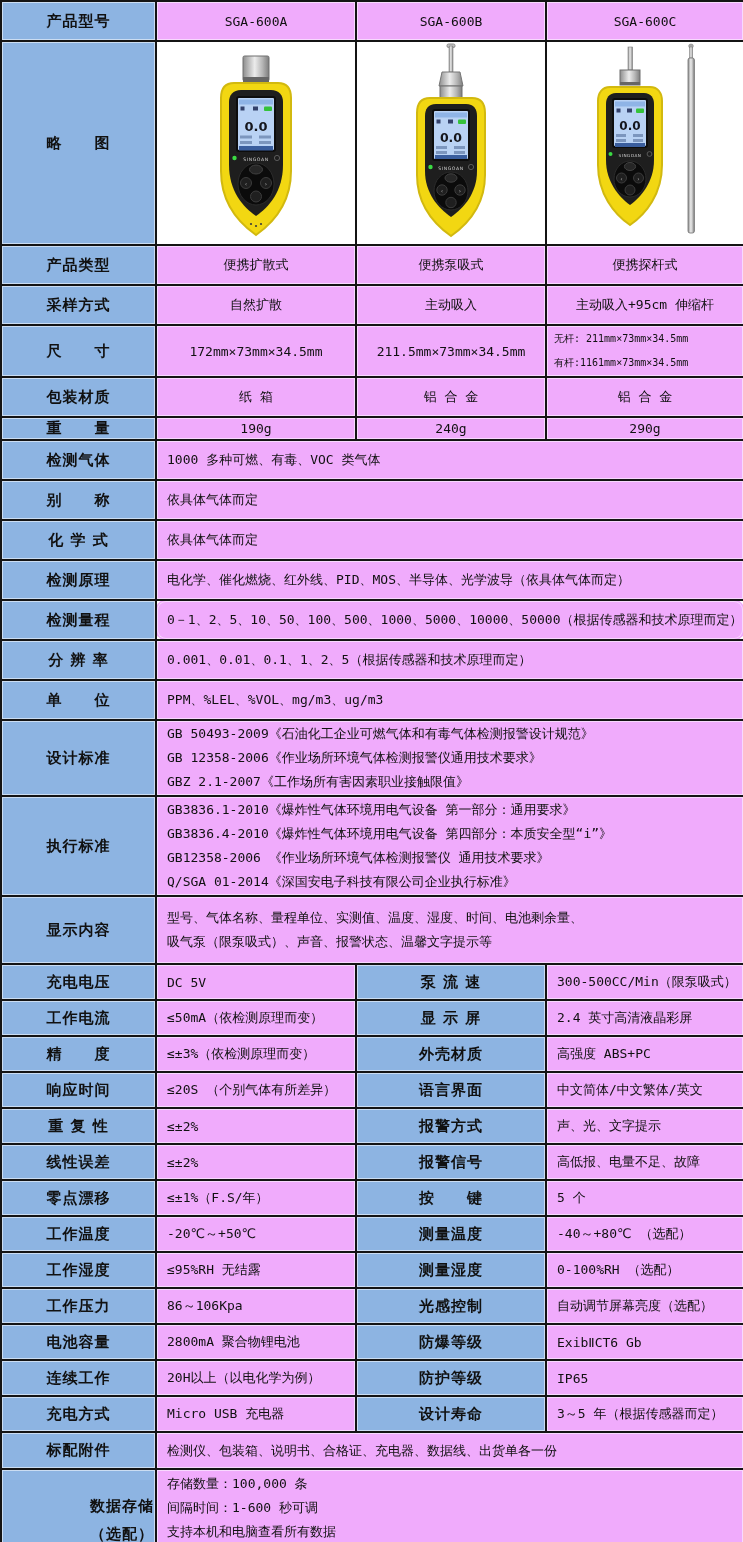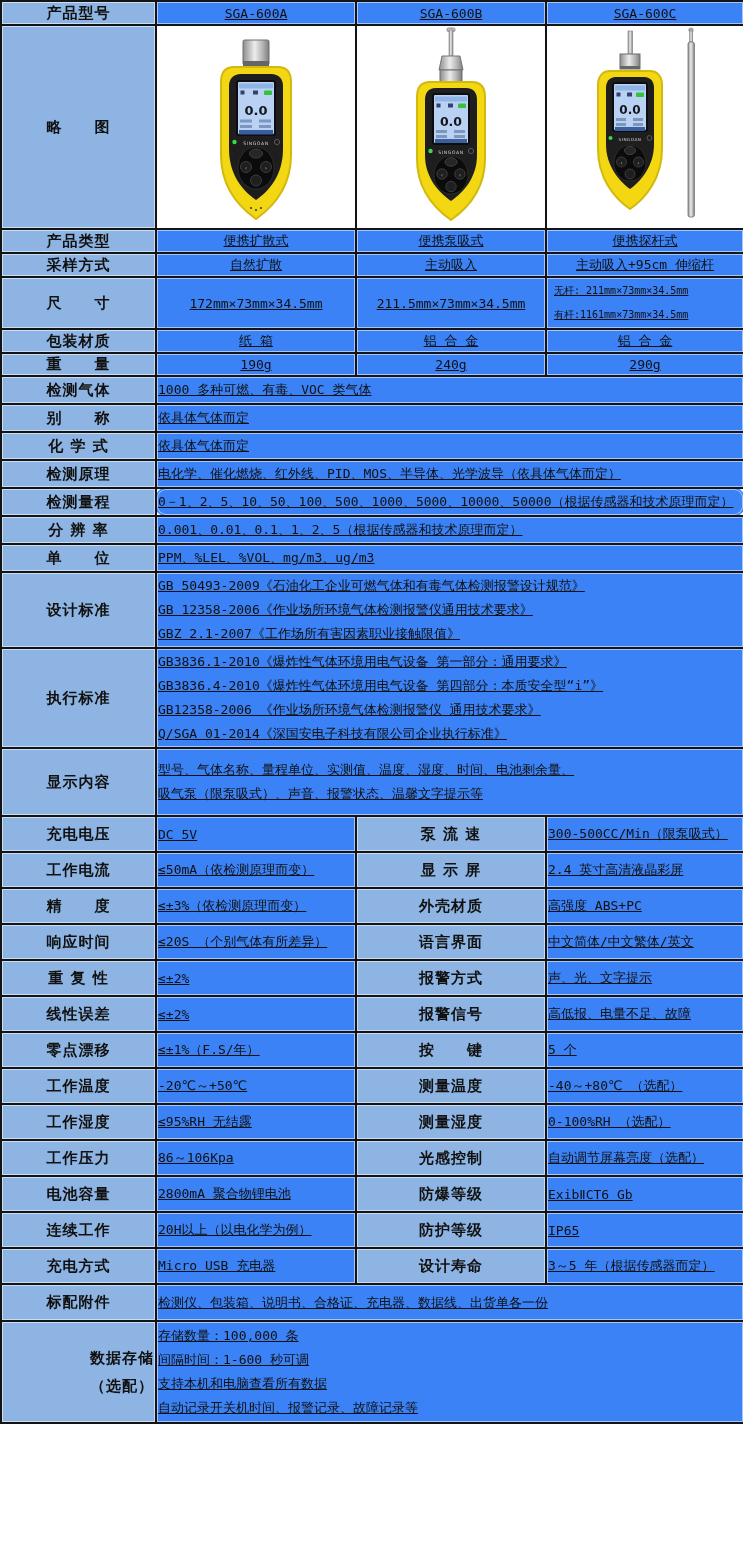--- a/index.html
+++ b/index.html
@@ -1,26 +1,26 @@
 <!DOCTYPE html>
 <html><head>
 <meta charset="utf-8">
 <style>
   html,body{margin:0;padding:0;background:#ffffff;}
   body{width:743px;font-family:"DejaVu Sans",sans-serif;color:#111;}
   table.spec{width:743px;border-collapse:collapse;table-layout:fixed;background:#fff;}
   td{border:2px solid #141414;box-shadow:inset 0 0 0 1px rgba(255,255,255,.55);
      box-sizing:border-box;vertical-align:middle;overflow:hidden;}
   td.lbl{background:#8DB4E2;font-weight:bold;text-align:center;font-size:15px;letter-spacing:1px;}
-  td.val{background:#3b82f6;font-family:"DejaVu Sans Mono","DejaVu Sans",monospace;
-         font-size:13px;text-align:center;white-space:nowrap;text-decoration:underline;}
-  td.val.left{text-align:left;padding-left:1px;}
+  td.val{background:#f0abfc;font-family:"DejaVu Sans Mono","DejaVu Sans",monospace;
+         font-size:13px;text-align:center;white-space:nowrap;}
+  td.val.left{text-align:left;padding-left:10px;}
   td.val div{line-height:24px;white-space:nowrap;}
   td.img-cell{background:#ffffff;text-align:center;vertical-align:middle;}
-  tr.h32{height:20px} tr.h36{height:36px} tr.h37{height:37px} tr.h38{height:24px}
+  tr.h32{height:20px} tr.h36{height:36px} tr.h37{height:37px} tr.h38{height:40px}
   tr.h52{height:52px} tr.h60{height:68px} tr.h76{height:76px} tr.h97{height:97px}
   tr.h102{height:102px} tr.h200{height:200px}
   .tight{font-size:11.6px;border-radius:9px;}
   .sm{font-size:12.3px;}
   .dim3 div{line-height:22px;text-align:left;padding-left:6px;font-size:10px;}
   .stor-lbl div{line-height:28px;text-align:right;}
 </style>
 </head>
 <body>
 

